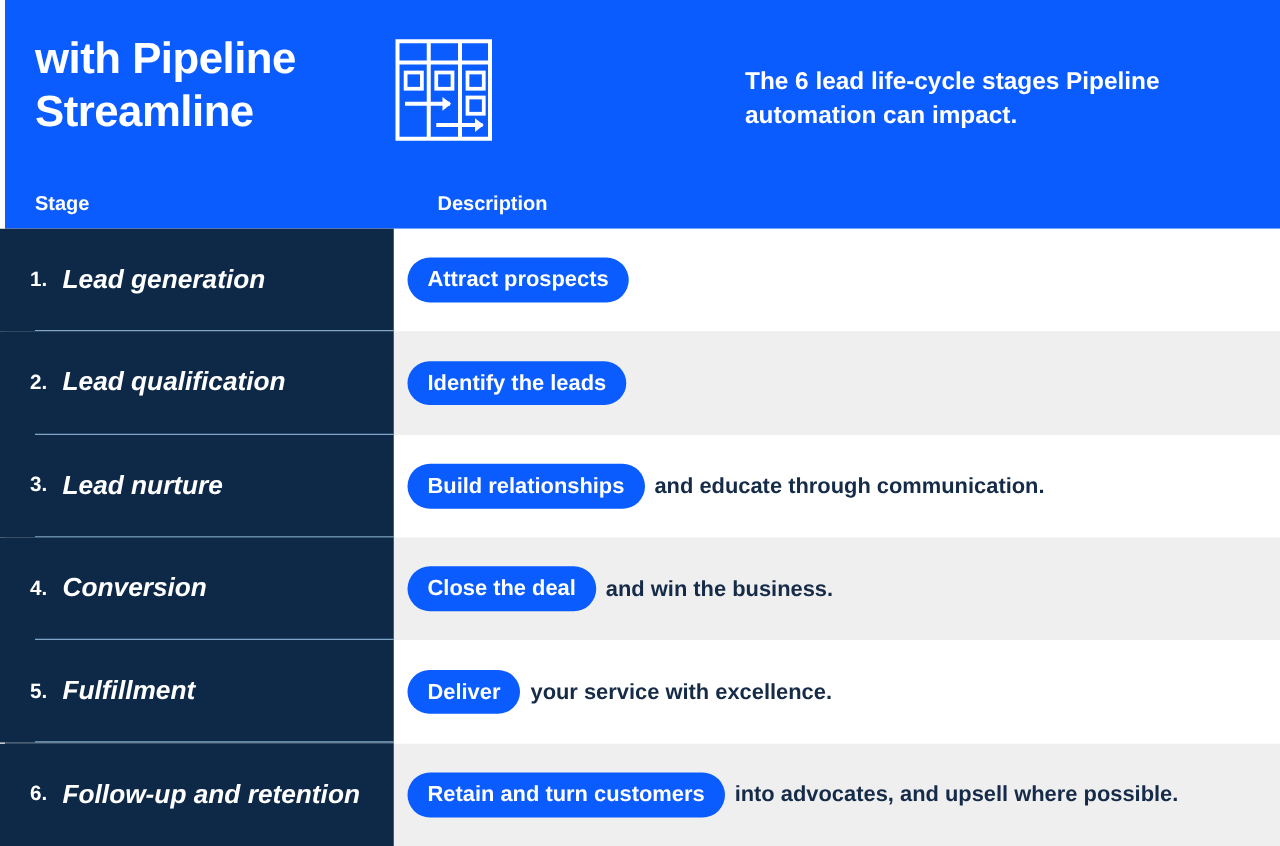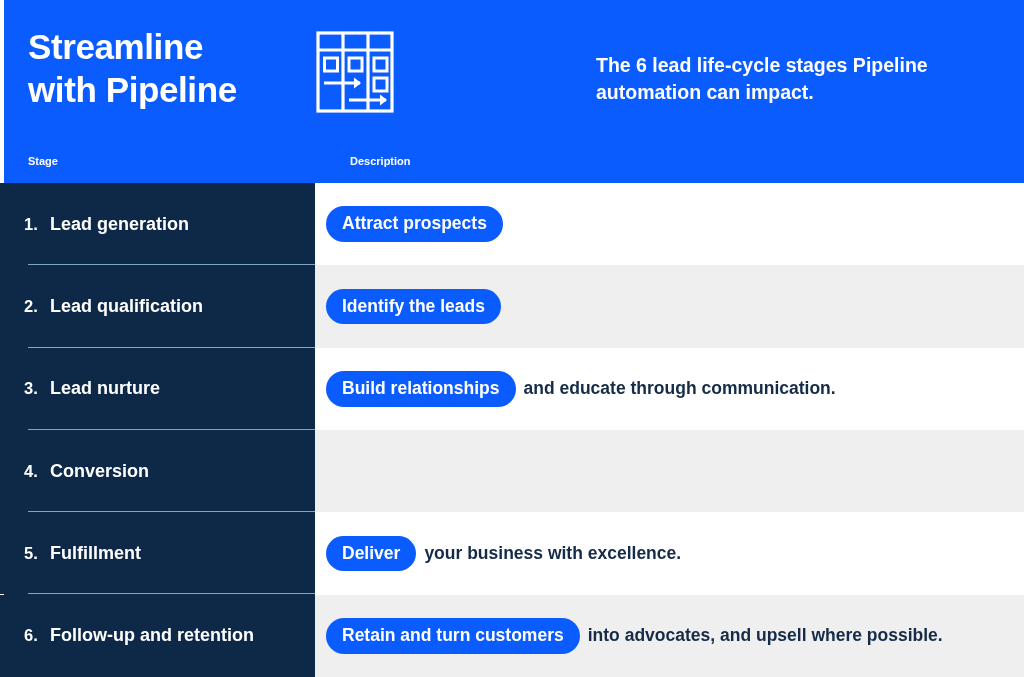--- a/index.html
+++ b/index.html
@@ -61,21 +61,21 @@
     width: 420px;
     color: #ffffff;
     font-size: 19.5px;
     font-weight: bold;
     line-height: 1.38;
   }
 
   .col-head {
     position: absolute;
     color: #ffffff;
-    font-size: 11px;
+    font-size: 16px;
     font-weight: bold;
     top: 155px;
   }
   .col-head-stage { left: 24px; }
   .col-head-desc  { left: 346px; }
 
   
   .table {
     position: absolute;
     left: 0;
@@ -129,22 +129,23 @@
   .stage-num {
     color: #ffffff;
     font-size: 16.5px;
     font-weight: bold;
     width: 26px;
     flex: 0 0 26px;
   }
 
   .stage-label {
     color: #ffffff;
-    font-size: 18px;
-    font-weight: bold;
+    font-size: 21px;
+    font-weight: bold;
+    font-style: italic;
   }
 
   .desc-cell {
     flex: 1 1 auto;
     height: 100%;
     display: flex;
     align-items: center;
     padding-left: 11px;
     padding-right: 14px;
     z-index: 1;
@@ -171,22 +172,22 @@
   }
 </style>
 </head>
 <body>
 
 <div class="infographic">
 
   <div class="header">
 
     <div class="header-title-wrap">
+      <div class="header-title">with Pipeline</div>
       <div class="header-title">Streamline</div>
-      <div class="header-title">with Pipeline</div>
     </div>
 
     <div class="header-icon">
       <svg width="80" height="84" viewBox="0 0 80 84" fill="none" xmlns="http://www.w3.org/2000/svg">
         <rect x="3" y="3" width="74" height="78" stroke="#ffffff" stroke-width="3.2" fill="none"></rect>
         <line x1="3" y1="20" x2="77" y2="20" stroke="#ffffff" stroke-width="3.2"></line>
         <line x1="28" y1="3" x2="28" y2="81" stroke="#ffffff" stroke-width="3.2"></line>
         <line x1="53" y1="3" x2="53" y2="81" stroke="#ffffff" stroke-width="3.2"></line>
         <rect x="9.5" y="28" width="13" height="13" stroke="#ffffff" stroke-width="3" fill="none"></rect>
         <rect x="34" y="28" width="13" height="13" stroke="#ffffff" stroke-width="3" fill="none"></rect>
@@ -237,30 +238,34 @@
         <span class="pill">Build relationships</span>
         <span class="desc-rest">and educate through communication.</span>
       </div>
     </div>
 
     <div class="row even" style="top:246.9px;">
       <div class="stage-cell">
         <span class="stage-num">4.</span>
         <span class="stage-label">Conversion</span>
       </div>
+      <div class="desc-cell">
+        <span class="pill">Close the deal</span>
+        <span class="desc-rest">and win the business.</span>
+      </div>
     </div>
 
     <div class="row odd" style="top:329.2px;">
       <div class="stage-cell">
         <span class="stage-num">5.</span>
         <span class="stage-label">Fulfillment</span>
       </div>
       <div class="desc-cell">
         <span class="pill">Deliver</span>
-        <span class="desc-rest">your business with excellence.</span>
+        <span class="desc-rest">your service with excellence.</span>
       </div>
     </div>
 
     <div class="row even last" style="top:411.5px;height:82.5px;">
       <div class="stage-cell">
         <span class="stage-num">6.</span>
         <span class="stage-label">Follow-up and retention</span>
       </div>
       <div class="desc-cell">
         <span class="pill">Retain and turn customers</span>

